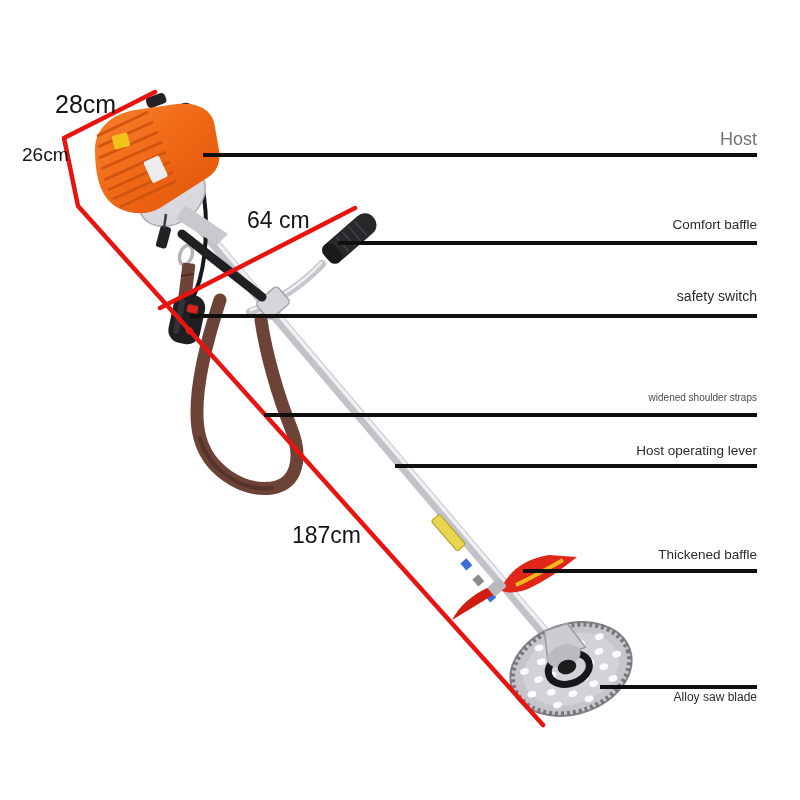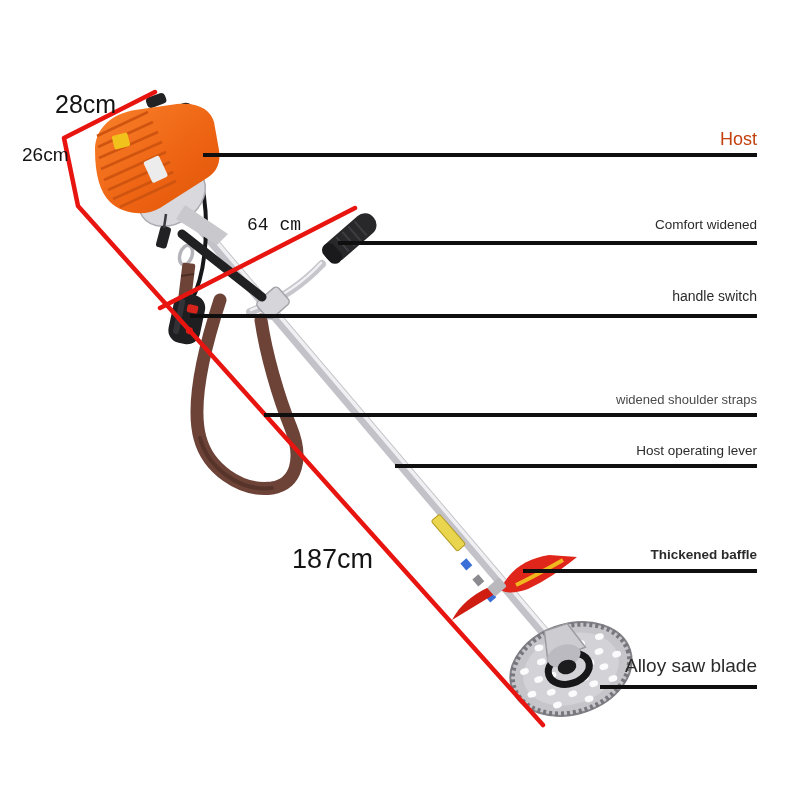--- a/index.html
+++ b/index.html
@@ -7,32 +7,32 @@
     width:800px;height:800px;position:relative;background:#ffffff;
     font-family:"Liberation Sans", sans-serif;overflow:hidden;
   }
   .stage{position:absolute;left:0;top:0;width:800px;height:640px;}
   svg{position:absolute;left:0;top:0;}
 
   
   .dim-label{position:absolute;color:#141414;font-weight:500;white-space:nowrap;}
   .dim-28{left:55px;top:90px;font-size:25px;}
   .dim-26{left:22px;top:144px;font-size:19px;}
-  .dim-64{left:247px;top:215px;font-size:18px;font-family:Liberation Mono, monospace;}
-  .dim-187{left:292px;top:544px;font-size:27px;}
+  .dim-64{left:247px;top:207px;font-size:23px;}
+  .dim-187{left:292px;top:522px;font-size:23px;}
 
   
   .callout-label{position:absolute;right:43px;text-align:right;color:#2b2b2b;white-space:nowrap;}
-  .co-host{top:129px;font-size:18px;color:#c2410c;}
+  .co-host{top:129px;font-size:18px;color:#737373;}
   .co-comfort{top:217px;font-size:13.5px;}
   .co-safety{top:288px;font-size:14px;}
-  .co-straps{top:392px;font-size:13px;color:#4a4a4a;}
+  .co-straps{top:392px;font-size:10px;color:#4a4a4a;}
   .co-lever{top:443px;font-size:13.5px;}
-  .co-baffle{top:547px;font-size:13.5px;font-weight:bold;}
-  .co-blade{top:655px;font-size:19px;}
+  .co-baffle{top:547px;font-size:13.5px;}
+  .co-blade{top:690px;font-size:12px;}
 
   
   .callout-line{position:absolute;height:4px;background:#0f0f0f;}
   .cl-host{left:203px;top:153px;width:554px;}
   .cl-comfort{left:338px;top:241px;width:419px;}
   .cl-safety{left:190px;top:314px;width:567px;}
   .cl-straps{left:264px;top:413px;width:493px;}
   .cl-lever{left:395px;top:464px;width:362px;}
   .cl-baffle{left:523px;top:569px;width:234px;}
   .cl-blade{left:600px;top:685px;width:157px;}
@@ -180,20 +180,20 @@
 
   <div class="callout-line cl-host"></div>
   <div class="callout-line cl-comfort"></div>
   <div class="callout-line cl-safety"></div>
   <div class="callout-line cl-straps"></div>
   <div class="callout-line cl-lever"></div>
   <div class="callout-line cl-baffle"></div>
   <div class="callout-line cl-blade"></div>
 
   <div class="callout-label co-host">Host</div>
-  <div class="callout-label co-comfort">Comfort widened</div>
-  <div class="callout-label co-safety">handle switch</div>
+  <div class="callout-label co-comfort">Comfort baffle</div>
+  <div class="callout-label co-safety">safety switch</div>
   <div class="callout-label co-straps">widened shoulder straps</div>
   <div class="callout-label co-lever">Host operating lever</div>
   <div class="callout-label co-baffle">Thickened baffle</div>
   <div class="callout-label co-blade">Alloy saw blade</div>
 
 </div>
 
 </body></html>

